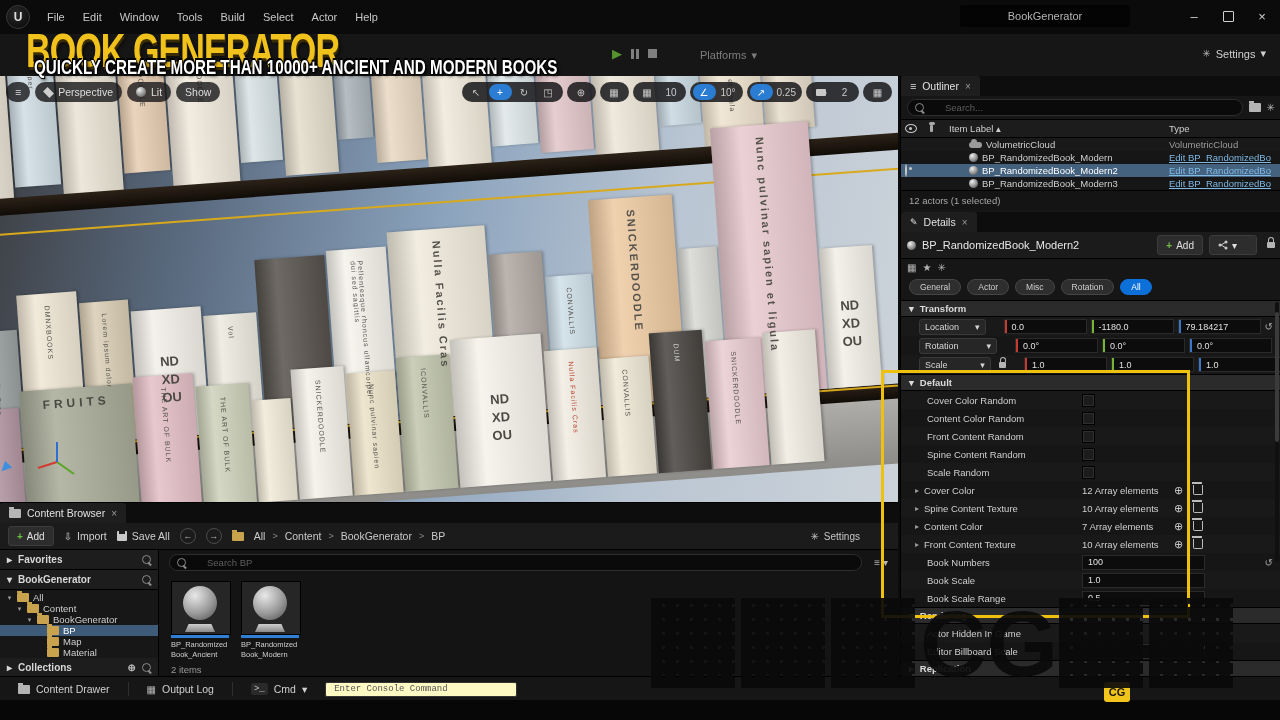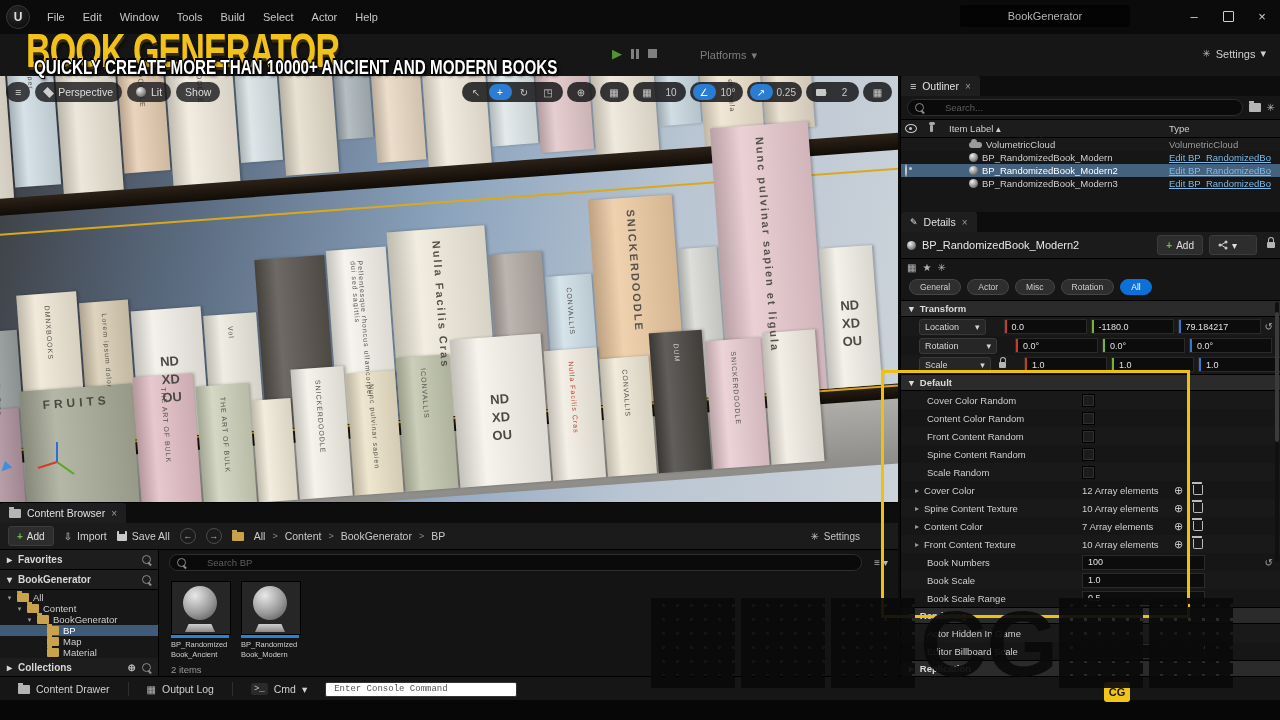--- a/index.html
+++ b/index.html
@@ -175,21 +175,21 @@
   .cb-foot{height:18px;display:flex;align-items:center;padding-left:12px;font-size:9.5px;color:#9a9a9a;}
   .cb-settings{margin-left:auto;display:flex;gap:5px;align-items:center;font-size:10px;color:#c5c5c5;padding-right:30px;}
   .filter-ic{display:flex;gap:3px;align-items:center;color:#b5b5b5;font-size:10px;margin-left:6px;}
 
   
   .statusbar{position:absolute;left:0;top:676px;width:1280px;height:24px;background:#161616;border-top:1px solid #000;
              display:flex;align-items:center;gap:8px;padding-left:8px;}
   .sb-item{display:flex;align-items:center;gap:6px;font-size:10.5px;color:#d0d0d0;padding:0 10px;height:24px;}
   .sb-sep{width:1px;height:14px;background:#2e2e2e;}
   .cmd-ic{font-family:"Liberation Mono",monospace;font-size:9px;background:#2a2a2a;border-radius:2px;padding:1px 3px;color:#c9c9c9;}
-  .console{width:178px;height:13px;background:#ffffff;border:1px solid #333;border-radius:2px;display:flex;align-items:center;padding:0 6px;}
+  .console{width:178px;height:13px;background:#fef9c3;border:1px solid #333;border-radius:2px;display:flex;align-items:center;padding:0 6px;}
   .console input{flex:1;background:transparent;border:none;outline:none;color:#888;
                  font-family:"Liberation Mono",monospace;font-size:9px;}
   .console input::placeholder{color:#555;}
   .bottomstrip{position:absolute;left:0;top:700px;width:1280px;height:20px;background:#070707;}
 
   
   .ov-title{position:absolute;left:26px;top:24px;z-index:60;transform:scale(.92,1.3);transform-origin:left top;
             font-size:37px;font-weight:bold;letter-spacing:-1px;color:#f2c21c;
             text-shadow:1px 2px 0 #3a2c05,2px 3px 4px rgba(0,0,0,.65);white-space:nowrap;}
   .ov-sub{position:absolute;left:34px;top:56px;z-index:60;transform:scale(.95,1.25);transform-origin:left top;
@@ -489,20 +489,21 @@
         <div class="o-row">
           <span></span>
           <span></span>
           <span class="o-label">
             <span class="i-sphere"></span>
             <span>BP_RandomizedBook_Modern3</span>
           </span>
           <span class="o-type link">Edit BP_RandomizedBo</span>
         </div>
       </div>
+    <div class="o-footer">12 actors (1 selected)</div>
   </div>
 
   <div class="panel details">
     <div class="tabbar">
       <div class="tab">
         <span style="font-size:9px;">✎</span>
         <span>Details</span>
         <span class="x">×</span>
       </div>
     </div>

